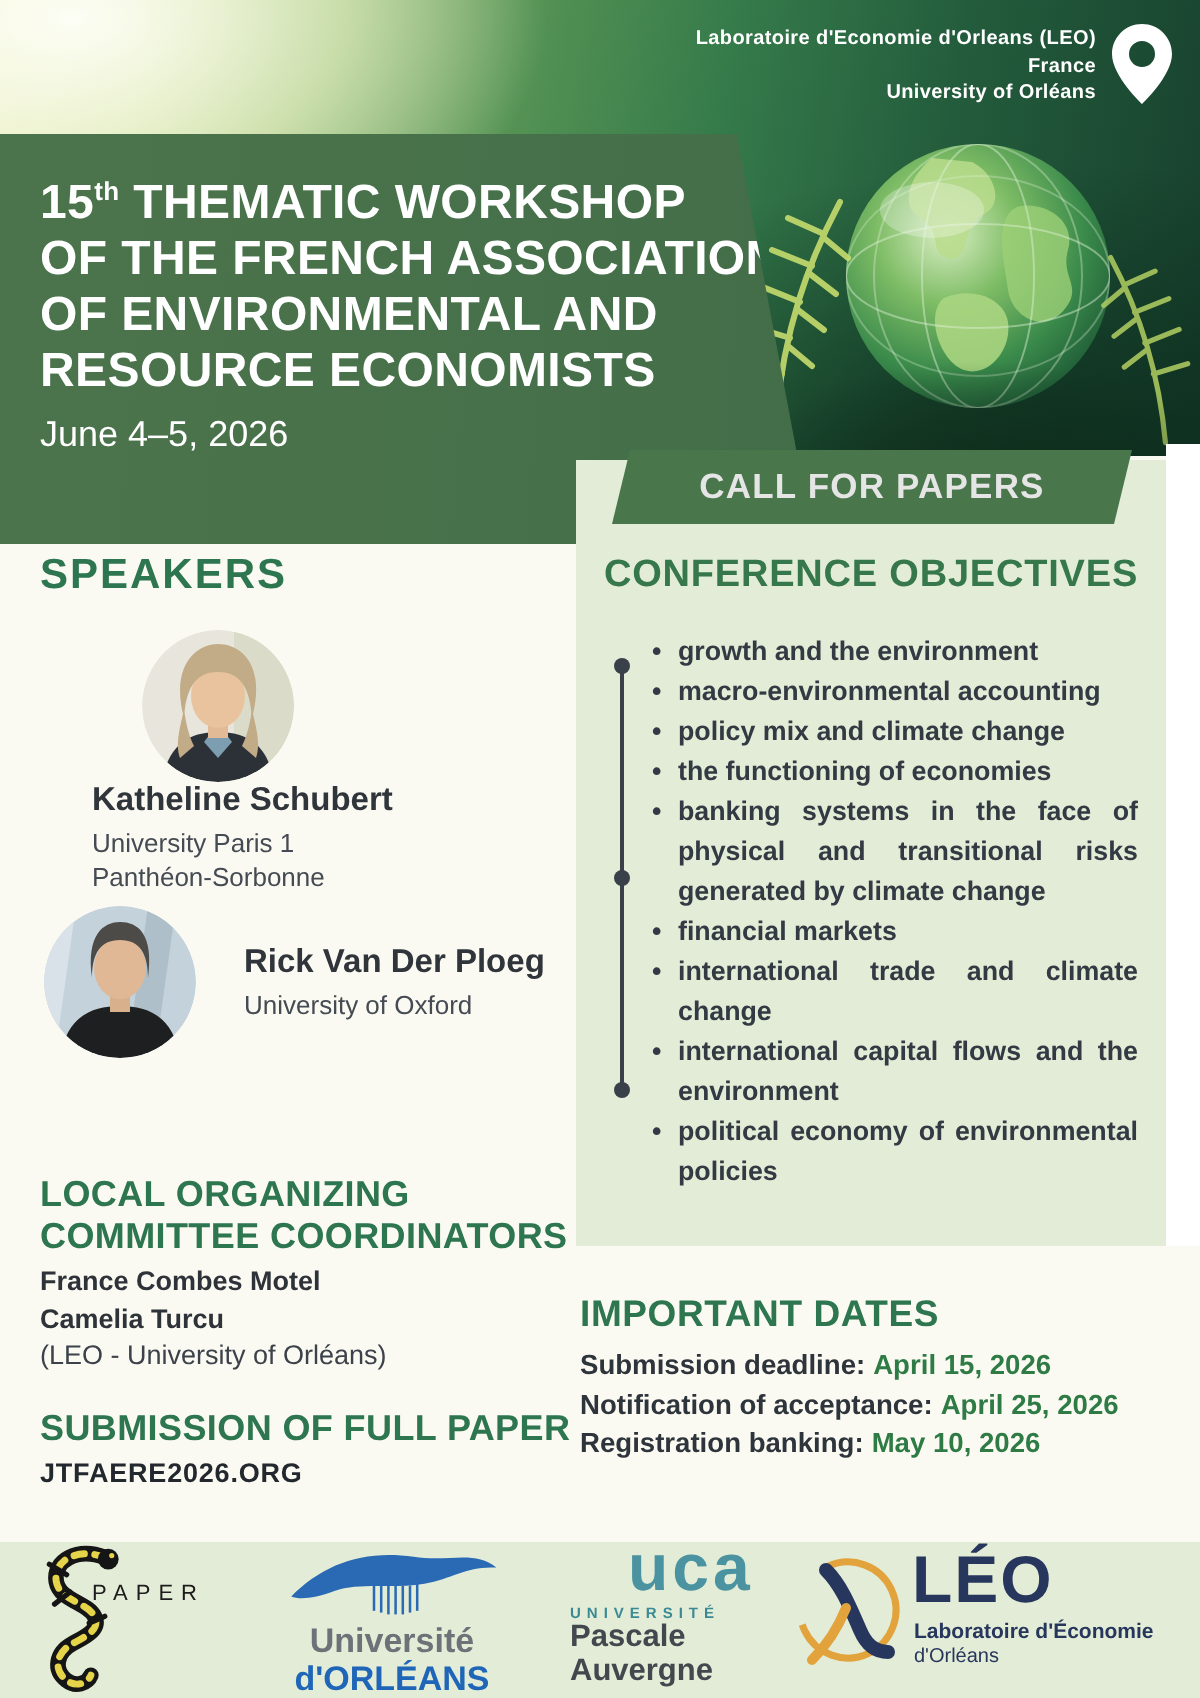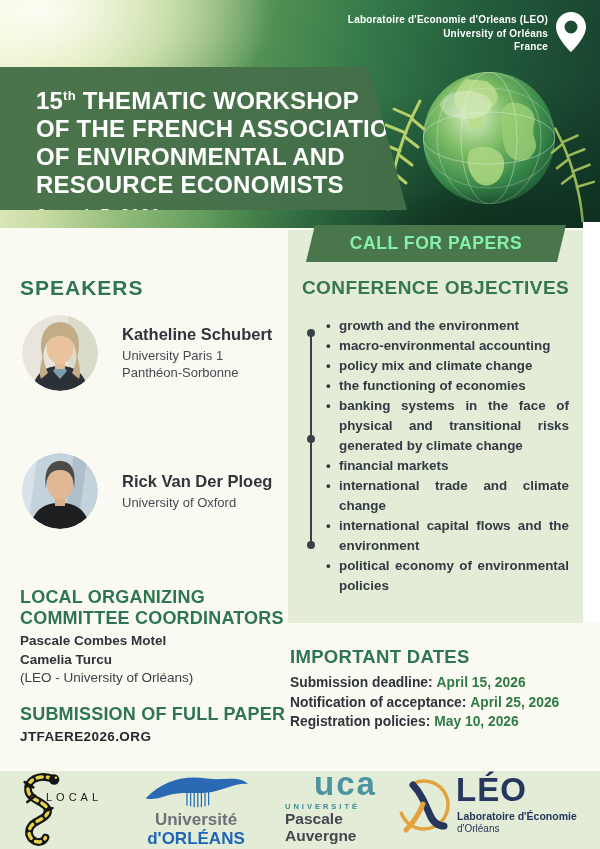--- a/index.html
+++ b/index.html
@@ -18,54 +18,54 @@
   .fern-wrap  { position:absolute; z-index:1; opacity:.9; }
   .moss { position:absolute; left:360px; top:180px; width:260px; height:60px; z-index:1;
           background:radial-gradient(ellipse at 50% 100%, rgba(16,46,28,.85), rgba(16,46,28,0) 70%); }
 
   .location { position:absolute; right:52px; top:13px; z-index:3; text-align:right;
               color:#ffffff; font-weight:bold; font-size:10px; line-height:13.5px; letter-spacing:.2px; }
   .pin { position:absolute; right:14px; top:12px; z-index:3; }
 
   
   .title-panel {
-    position:absolute; left:0; top:67px; width:407px; height:143px; z-index:2;
+    position:absolute; left:0; top:67px; width:407px; height:205px; z-index:2;
     background:linear-gradient(95deg, #4c744c, #47714a 60%, #436d48);
     clip-path:polygon(0 0, 90.5% 0, 100% 100%, 0 100%);
-    padding:15px 0 0 36px;
+    padding:15px 0 0 20px;
   }
   .title-panel h1 { color:#ffffff; font-size:24px; line-height:28px; font-weight:bold; width:372px; letter-spacing:.2px; }
   .title-panel h1 sup { font-size:13px; }
   .event-date { color:#ffffff; font-size:18px; margin-top:7px; font-weight:normal; }
 
   
   .cfp {
     position:absolute; left:306px; top:225px; width:260px; height:37px; z-index:4;
     background:#49774b; clip-path:polygon(9px 0, 100% 0, calc(100% - 9px) 100%, 0 100%);
     display:flex; align-items:center; justify-content:center;
-    color:#86efac; font-weight:bold; font-size:17.5px; letter-spacing:.6px;
+    color:#e5e5e5; font-weight:bold; font-size:17.5px; letter-spacing:.6px;
   }
 
   
   .white-strip { position:absolute; left:583px; top:222px; width:17px; height:401px; background:#ffffff; z-index:2; }
   .objectives { position:absolute; left:288px; top:230px; width:295px; height:393px; background:#e3ecd6; z-index:3; }
   .objectives h2 { margin-top:47px; text-align:center; color:#36784b; font-size:19px; font-weight:bold; letter-spacing:.4px; }
   .timeline { position:absolute; left:22px; top:102px; width:2px; height:213px; background:#39404a; }
   .timeline i { position:absolute; left:-3px; width:8px; height:8px; border-radius:50%; background:#39404a; }
   .timeline .d1 { top:-3px; } .timeline .d2 { top:103px; } .timeline .d3 { bottom:-4px; }
   .obj-list { position:absolute; left:36px; top:86px; width:245px; list-style:none; }
   .obj-list li { position:relative; padding-left:15px; font-size:13.4px; font-weight:bold; color:#333a43;
                  line-height:20px; text-align:justify; }
   .obj-list li::before { content:"•"; position:absolute; left:2px; }
 
   
   .h-green { color:#2d7650; font-weight:bold; }
   .speakers-h { position:absolute; left:20px; top:276px; font-size:21px; letter-spacing:1px; }
   .speaker { position:absolute; left:22px; display:flex; align-items:center; }
-  .speaker.s1 { top:315px; } .speaker.s2 { top:453px; }
+  .speaker.s1 { top:315px;flex-direction:column; } .speaker.s2 { top:453px; }
   .portrait { width:76px; height:76px; border-radius:50%; overflow:hidden; flex:0 0 76px; }
   .sp-text { margin-left:24px; }
   .sp-name { font-size:16.5px; font-weight:bold; color:#2f353b; margin-bottom:3px; }
   .sp-aff  { font-size:13px; color:#454b52; line-height:17px; }
 
   .committee { position:absolute; left:20px; top:587px; width:272px; }
   .committee h3 { font-size:18px; line-height:21px; letter-spacing:.2px; }
   .committee .nm { font-size:13.5px; font-weight:bold; color:#2e333a; line-height:18.5px; }
   .committee .af { font-size:13.5px; color:#3c424a; line-height:18.5px; }
   .committee .nm.first { margin-top:3px; }
@@ -157,22 +157,22 @@
             <line x1="43" y1="42" x2="56" y2="52"></line>
           <line x1="37" y1="60" x2="50" y2="70"></line>
         </g>
       </svg>
     </div>
     <div class="moss"></div>
   </div>
 
   <div class="location">
     <div>Laboratoire d'Economie d'Orleans (LEO)</div>
+    <div>France</div>
     <div>University of Orléans</div>
-    <div>France</div>
   </div>
   <div class="pin">
     <svg width="30" height="40" viewBox="0 0 30 40">
       <path fill-rule="evenodd" fill="#ffffff" d="M15,0 C6.7,0 0,6.7 0,15 C0,26 15,40 15,40 C15,40 30,26 30,15 C30,6.7 23.3,0 15,0 Z
            M15,21.5 A6.5,6.5 0 1,1 15,8.5 A6.5,6.5 0 1,1 15,21.5 Z"></path>
     </svg>
   </div>
 
   <div class="title-panel">
     <h1>
@@ -260,60 +260,60 @@
       </svg>
     </div>
     <div class="sp-text">
       <div class="sp-name">Rick Van Der Ploeg</div>
       <div class="sp-aff">University of Oxford</div>
     </div>
   </div>
 
   <div class="committee">
     <h3 class="h-green">LOCAL ORGANIZING COMMITTEE COORDINATORS</h3>
-    <div class="nm first">Pascale Combes Motel</div>
+    <div class="nm first">France Combes Motel</div>
     <div class="nm">Camelia Turcu</div>
     <div class="af">(LEO - University of Orléans)</div>
   </div>
 
   <div class="submission">
     <h3 class="h-green">SUBMISSION OF FULL PAPER</h3>
     <div class="url">JTFAERE2026.ORG</div>
   </div>
 
   <div class="imp-dates">
     <h3 class="h-green">IMPORTANT DATES</h3>
     <div class="date-row">
       <span class="dl">Submission deadline:</span><span class="dv">April 15, 2026</span>
     </div>
     <div class="date-row">
       <span class="dl">Notification of acceptance:</span><span class="dv">April 25, 2026</span>
     </div>
     <div class="date-row">
-      <span class="dl">Registration policies:</span><span class="dv">May 10, 2026</span>
+      <span class="dl">Registration banking:</span><span class="dv">May 10, 2026</span>
     </div>
   </div>
 
   <div class="footer">
 
     <div class="logo faere">
       <span>
         <svg width="52" height="84" viewBox="0 0 60 90">
           <g fill="none" stroke-linecap="round">
             <path d="M42,10 C26,4 12,12 14,24 C16,35 32,36 36,44 C40,52 30,56 23,60 C14,65 12,75 20,81 C25,85 32,83 34,78" stroke="#151515" stroke-width="9"></path>
             <path d="M42,10 C26,4 12,12 14,24 C16,35 32,36 36,44 C40,52 30,56 23,60 C14,65 12,75 20,81 C25,85 32,83 34,78" stroke="#e5d44a" stroke-width="4" stroke-dasharray="6 6"></path>
             <line x1="20" y1="20" x2="10" y2="14" stroke="#151515" stroke-width="3"></line>
             <line x1="22" y1="30" x2="13" y2="37" stroke="#151515" stroke-width="3"></line>
             <line x1="33" y1="48" x2="42" y2="44" stroke="#151515" stroke-width="3"></line>
             <circle cx="44" cy="11" r="6" fill="#151515" stroke="none"></circle>
             <circle cx="46" cy="9" r="1.5" fill="#e5d44a" stroke="none"></circle>
           </g>
         </svg>
       </span>
-      <span class="lbl">LOCAL</span>
+      <span class="lbl">PAPER</span>
     </div>
 
     <div class="logo orleans">
       <span>
         <svg width="110" height="36" viewBox="0 0 120 40">
           <path d="M4,28 C22,10 44,2 72,6 C92,9 106,2 118,12 C102,11 94,18 78,21 C60,24 42,20 28,25 C17,29 9,30 4,28 Z" fill="#2a6ab5"></path>
           <g stroke="#2a6ab5" stroke-width="1.4">
             <line x1="50" y1="20" x2="50" y2="36"></line>
               <line x1="54" y1="21" x2="54" y2="37"></line>
             <line x1="58" y1="21" x2="58" y2="38"></line>

